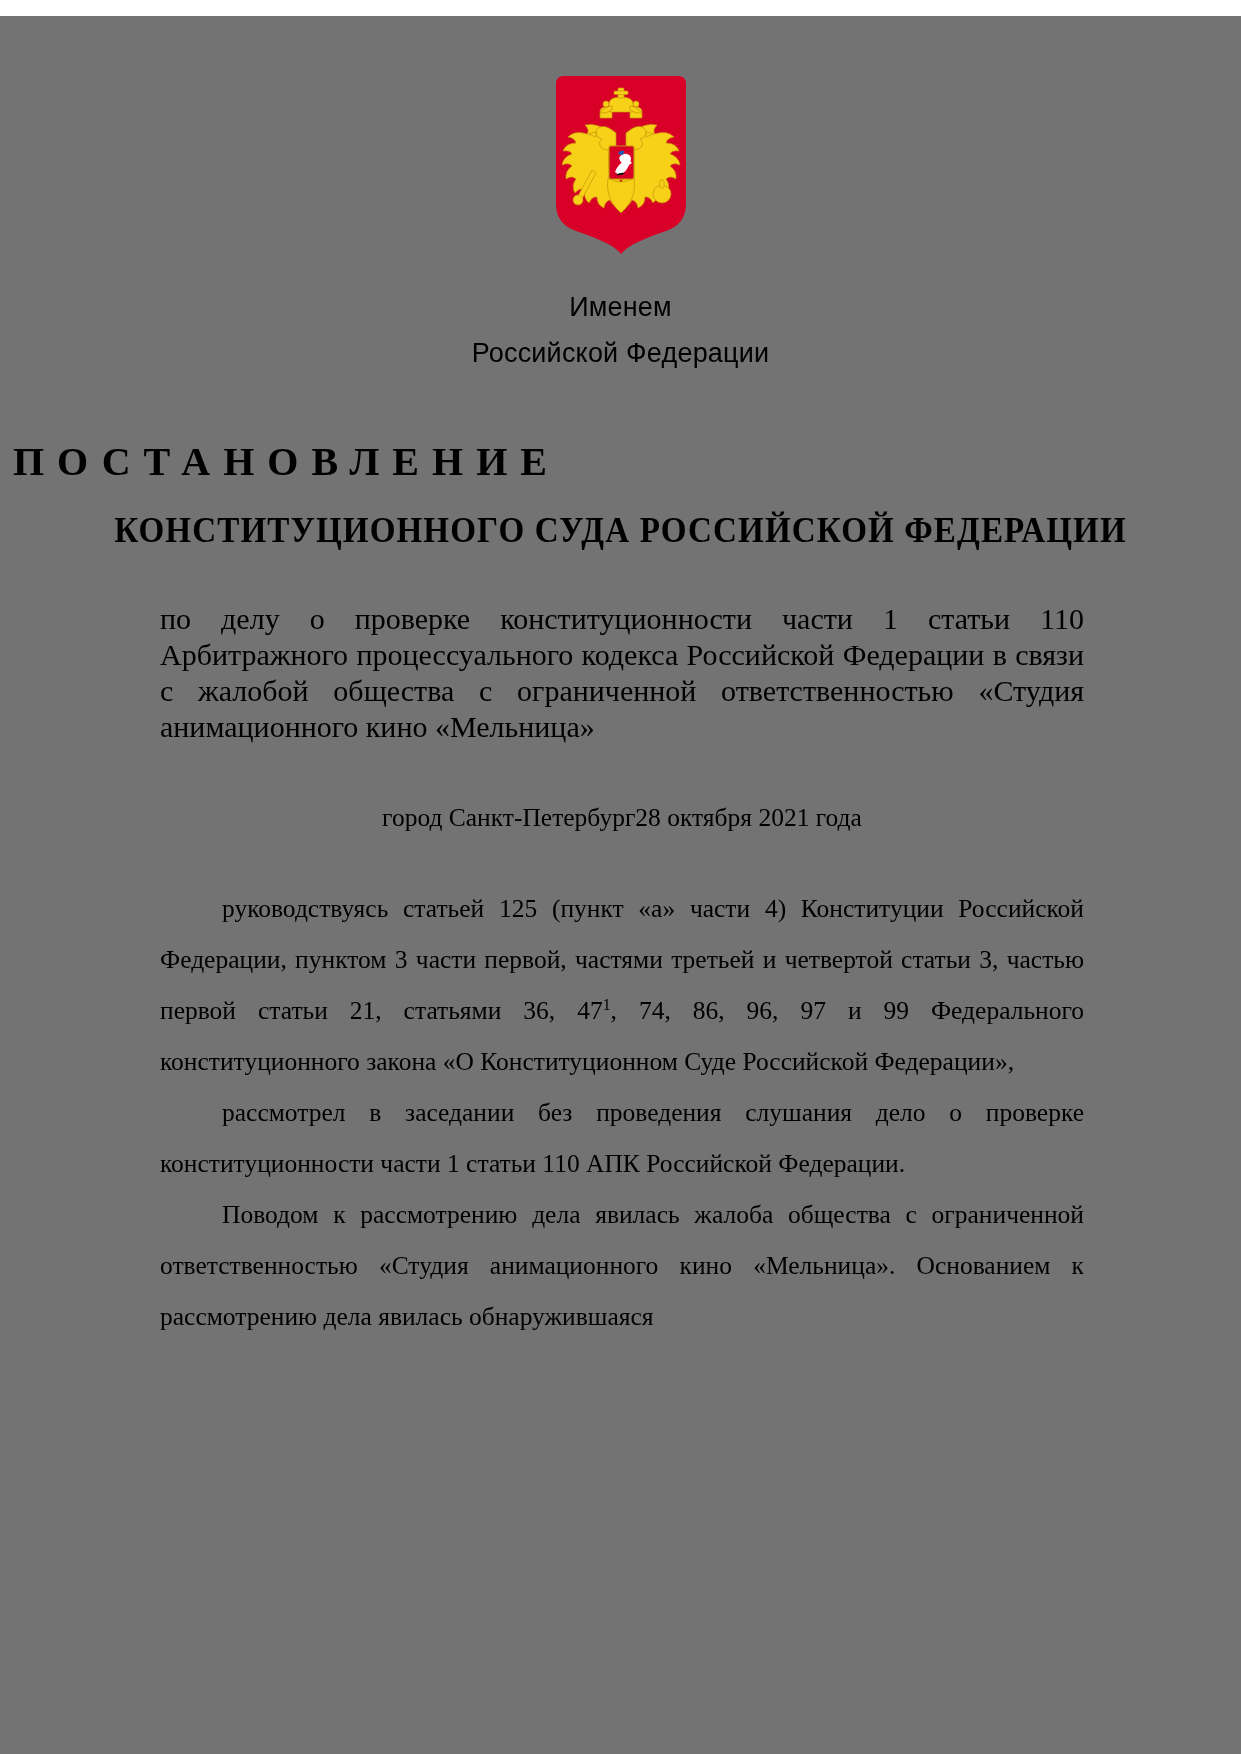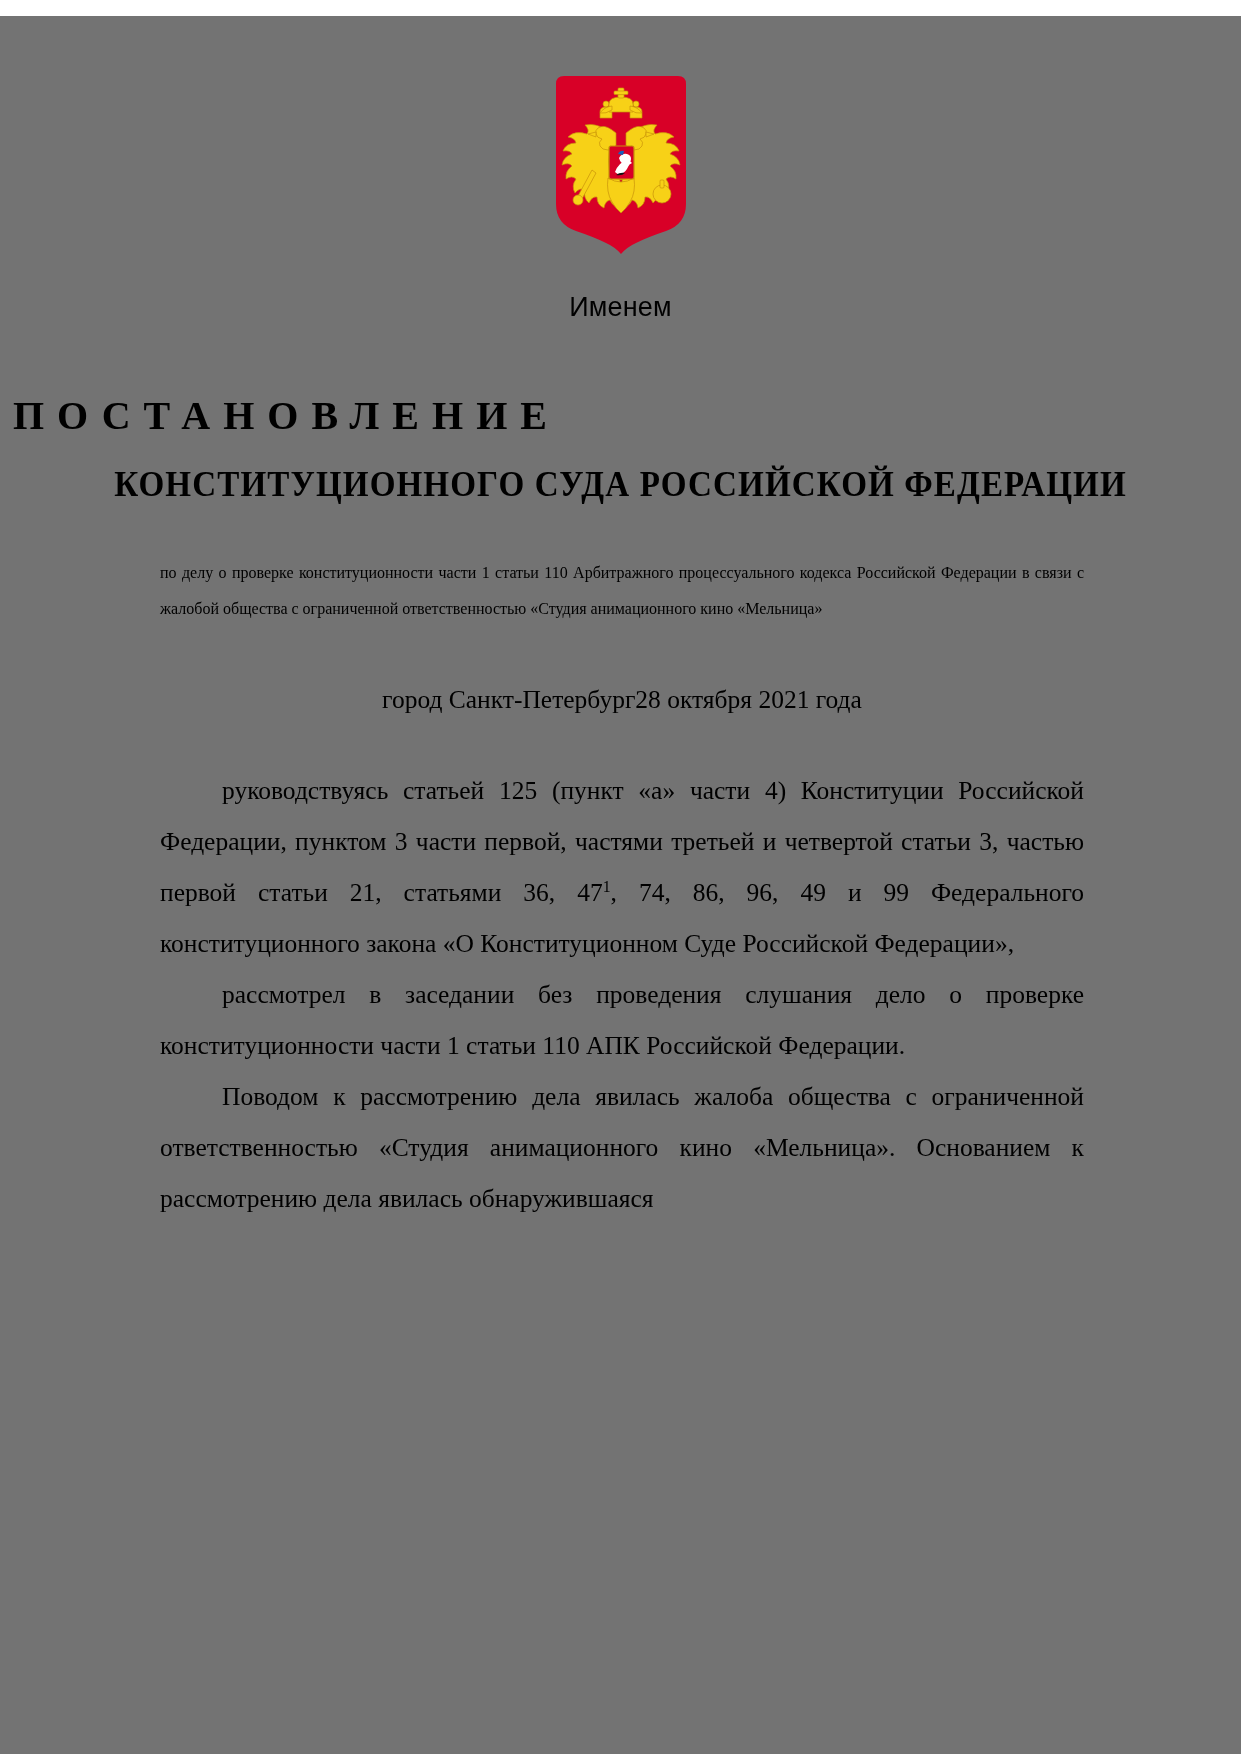--- a/index.html
+++ b/index.html
@@ -68,21 +68,21 @@
     transform-origin: center;
   }
 
   
   .content {
     padding: 0 157px 0 160px;
     box-sizing: border-box;
   }
   .case-subject {
     margin-top: 50px;
-    font-size: 16px;
+    font-size: 30px;
     line-height: 36px;
     text-align: justify;
     text-align-last: left;
     hyphens: none;
   }
   .case-subject p { margin: 0; }
 
   
   .city-date {
     margin-top: 56px;
@@ -163,36 +163,37 @@
         <path d="M63 98 q4 -10 11 -11 q4 -1 6 2 q-3 1 -4 4 q-2 5 -7 7 q-3 1 -6 -2 z" fill="#FFFFFF"></path>
         <path d="M67 84 q3 -5 8 -4 q4 1 4 5 q0 4 -5 5 q-5 1 -7 -6 z" fill="#FFFFFF"></path>
         <path d="M66 80 q2 -4 6 -3 l-1 4 z" fill="#1560BD"></path>
         <path d="M64 101 q4 -3 9 -2 q-3 3 -9 2 z" fill="#111111"></path>
       </g>
     </svg>
   </div>
 
   <div class="in-name">
     <div>Именем</div>
+    <div>Российской Федерации</div>
   </div>
 
   <div class="title-main">ПОСТАНОВЛЕНИЕ</div>
   <div class="title-sub">КОНСТИТУЦИОННОГО СУДА РОССИЙСКОЙ ФЕДЕРАЦИИ</div>
 
   <div class="content">
 
     <div class="case-subject">
       <p>по делу о проверке конституционности части 1 статьи 110 Арбитражного процессуального кодекса Российской Федерации в связи с жалобой общества с ограниченной ответственностью «Студия анимационного кино «Мельница»</p>
     </div>
 
     <div class="city-date">
       <span>город Санкт-Петербург</span>
       <span>28 октября 2021 года</span>
     </div>
 
     <div class="body-text">
-      <p><span>руководствуясь статьей 125 (пункт «а» части 4) Конституции Российской Федерации, пунктом 3 части первой, частями третьей и четвертой статьи 3, частью первой статьи 21, статьями 36, 47</span><sup>1</sup><span>, 74, 86, 96, 49 и 99 Федерального конституционного закона «О Конституционном Суде Российской Федерации»,</span></p>
+      <p><span>руководствуясь статьей 125 (пункт «а» части 4) Конституции Российской Федерации, пунктом 3 части первой, частями третьей и четвертой статьи 3, частью первой статьи 21, статьями 36, 47</span><sup>1</sup><span>, 74, 86, 96, 97 и 99 Федерального конституционного закона «О Конституционном Суде Российской Федерации»,</span></p>
       <p>рассмотрел в заседании без проведения слушания дело о проверке конституционности части 1 статьи 110 АПК Российской Федерации.</p>
       <p>Поводом к рассмотрению дела явилась жалоба общества с ограниченной ответственностью «Студия анимационного кино «Мельница». Основанием к рассмотрению дела явилась обнаружившаяся</p>
     </div>
 
   </div>
 </div>
 
 </body></html>

